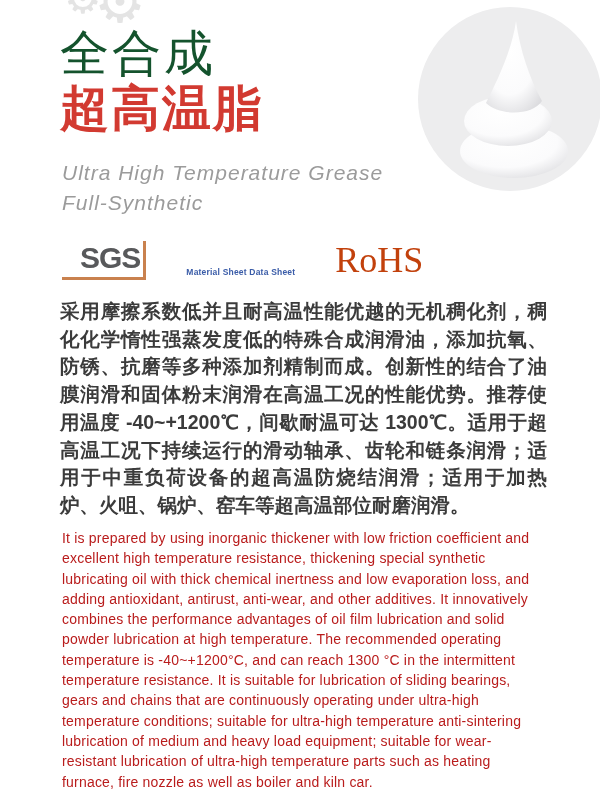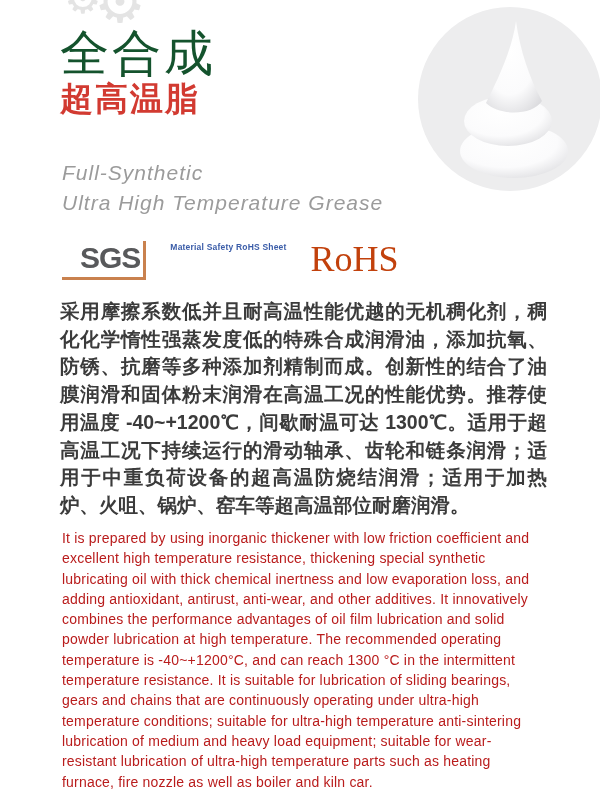--- a/index.html
+++ b/index.html
@@ -13,27 +13,27 @@
 
   
   .gears { position:absolute; top:0; left:58px; width:120px; height:40px; overflow:visible; }
   .gear { position:absolute; color:#e4e4e4; user-select:none; }
   .gear-small { left:6px; top:-26px; font-size:42px; }
   .gear-large { left:36px; top:-32px; font-size:58px; }
 
   
   .title-block { position:absolute; left:60px; top:26px; }
   .title-cn-1 { font-size:49px; line-height:1.12; color:#14532d; font-weight:400; letter-spacing:3px; }
-  .title-cn-2 { font-size:33px; line-height:1.12; color:#d23a31; font-weight:700; letter-spacing:2px; }
+  .title-cn-2 { font-size:49px; line-height:1.12; color:#d23a31; font-weight:700; letter-spacing:2px; }
 
   .subtitle { position:absolute; left:62px; top:158px; font-style:italic; color:#9b9b9b;
               font-size:21px; line-height:1.42; letter-spacing:1px; }
 
   
-  .certs { position:absolute; left:62px; top:241px; display:flex; gap:24px; }
+  .certs { position:absolute; left:62px; top:241px; display:flex; align-items:flex-end; gap:40px; }
   .sgs-logo { border-right:3px solid #c9814e; border-bottom:3px solid #c9814e;
               padding:2px 3px 4px 18px; }
   .sgs-text { font-size:30px; font-weight:700; color:#58595b; letter-spacing:-1px; line-height:1; }
   .msds-logo { padding-bottom:3px; }
   .msds-text { font-size:31px; font-weight:700; color:#3a5ca8; letter-spacing:1px; line-height:0.95; }
   .msds-caption { font-size:8.5px; font-weight:700; color:#3a5ca8; letter-spacing:0.2px; margin-top:1px; }
   .rohs-logo { font-family:"Liberation Serif", serif; font-size:36px; color:#c2410c;
                line-height:1; padding-bottom:2px; }
 
   
@@ -72,30 +72,30 @@
       <path d="M74 4 C70 34 54 66 44 86 C58 99 90 99 100 84 C88 62 78 34 74 4 Z" fill="url(#g1)"></path>
     </svg>
   </div>
 
   <div class="title-block">
     <div class="title-cn-1">全合成</div>
     <div class="title-cn-2">超高温脂</div>
   </div>
 
   <div class="subtitle">
+    <div>Ultra High Temperature Grease</div>
     <div>Full-Synthetic</div>
-    <div>Ultra High Temperature Grease</div>
   </div>
 
   <div class="certs">
     <div class="sgs-logo">
       <span class="sgs-text">SGS</span>
     </div>
     <div class="msds-logo">
-      <div class="msds-caption">Material Safety RoHS Sheet</div>
+      <div class="msds-caption">Material Sheet Data Sheet</div>
     </div>
     <div class="rohs-logo">RoHS</div>
   </div>
 
   <div class="desc-cn">采用摩擦系数低并且耐高温性能优越的无机稠化剂，稠化化学惰性强蒸发度低的特殊合成润滑油，添加抗氧、防锈、抗磨等多种添加剂精制而成。创新性的结合了油膜润滑和固体粉末润滑在高温工况的性能优势。推荐使用温度 -40~+1200℃，间歇耐温可达 1300℃。适用于超高温工况下持续运行的滑动轴承、齿轮和链条润滑；适用于中重负荷设备的超高温防烧结润滑；适用于加热炉、火咀、锅炉、窑车等超高温部位耐磨润滑。</div>
 
   <div class="desc-en">It is prepared by using inorganic thickener with low friction coefficient and excellent high temperature resistance, thickening special synthetic lubricating oil with thick chemical inertness and low evaporation loss, and adding antioxidant, antirust, anti-wear, and other additives. It innovatively combines the performance advantages of oil film lubrication and solid powder lubrication at high temperature. The recommended operating temperature is -40~+1200°C, and can reach 1300 °C in the intermittent temperature resistance. It is suitable for lubrication of sliding bearings, gears and chains that are continuously operating under ultra-high temperature conditions; suitable for ultra-high temperature anti-sintering lubrication of medium and heavy load equipment; suitable for wear-resistant lubrication of ultra-high temperature parts such as heating furnace, fire nozzle as well as boiler and kiln car.</div>
 
 </div>
 

